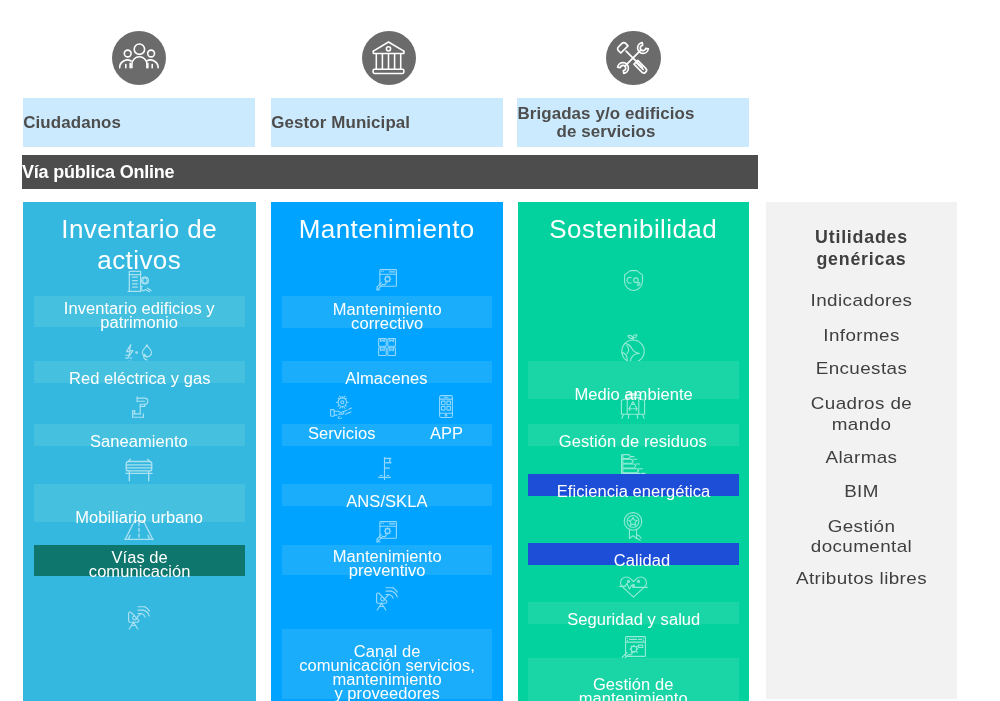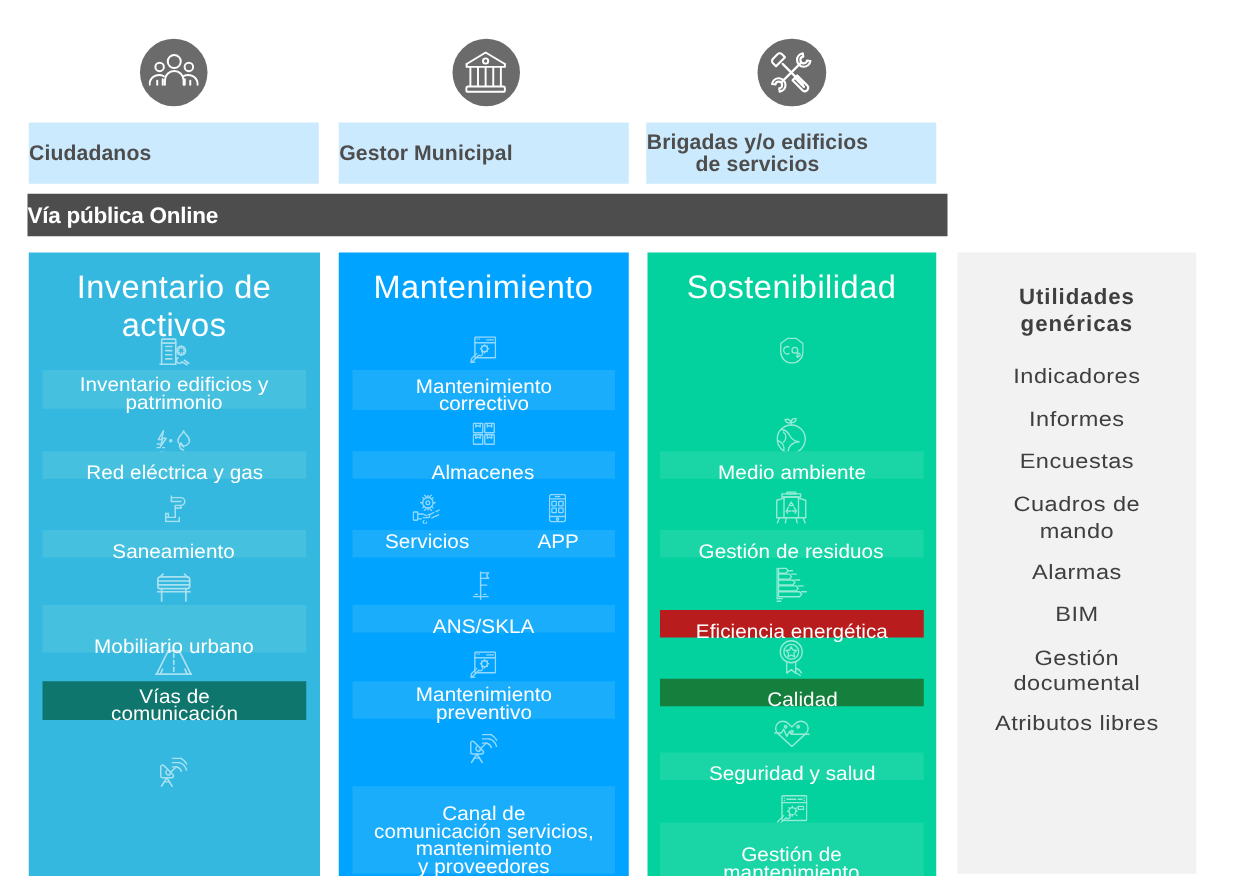--- a/index.html
+++ b/index.html
@@ -334,21 +334,21 @@
             <circle cx="12" cy="17.2" r="11.2"></circle>
             <path d="M3.9 9.4a9.6 9.6 0 0 1 7.1 5.4 9.6 9.6 0 0 0 7 4.6"></path>
             <path d="M9.5 28.1a8.2 8.2 0 0 1 2.6-6.4 8 8 0 0 1 6.1-2.2"></path>
             <path d="M5.7 11.6a5.5 5.5 0 0 1 2 4.1 5.5 5.5 0 0 1-1.9 4.1"></path>
             <path d="M1 18.4a7 7 0 0 1 4.2 3 7 7 0 0 1 1 4.4"></path>
             <path d="M12 6V3.5"></path>
             <path d="M12 3.9C11.1 1.7 9.4 0.9 7 1.8c.9 2.4 2.6 3.2 5 2.1z"></path>
             <path d="M12 3.9c0-2.3 1.4-3.4 3.9-3.2-.2 2.5-1.5 3.5-3.9 3.2z"></path>
           </svg>
         </div>
-        <div class="col-chip" style="top: 159px; height: 22px; background: rgb(26, 214, 167);">
+        <div class="col-chip" style="top: 159px; height: 38px; background: rgb(26, 214, 167);">
           <span class="chip-label">Medio ambiente</span>
         </div>
         <div class="col-icon" style="top: 189.7px; height: 28px;">
           <svg width="26" height="26" viewBox="0 0 26 26" fill="none" stroke="#fff" stroke-width="1.1" stroke-linecap="round" stroke-linejoin="round">
             <path d="M7.2 4.6h11.6v16.6H7.2z"></path>
             <path d="M5.5 2.1h15v2.5h-15z"></path>
             <path d="M9.5 0.6h7v1.5h-7z"></path>
             <path d="M7.2 5.5 1.4 7.2v14h5.8"></path>
             <path d="M18.8 5.5l5.8 1.7v14h-5.8"></path>
             <path d="M13 8.6l1.7 2.9h-3.4z"></path>
@@ -365,33 +365,33 @@
             <path d="M1.8 0.6h6l1.7 2-1.7 2h-6z"></path>
             <path d="M1.8 5.3h8.7l1.7 2-1.7 2H1.8z"></path>
             <path d="M1.8 10h11.4l1.7 2-1.7 2H1.8z"></path>
             <path d="M1.8 14.7h14.1l1.7 2-1.7 2H1.8z"></path>
             <path d="M1.8 19.4h16.8l1.7 2-1.7 2H1.8z"></path>
             <path d="M0.6 0.6v24.3"></path>
             <path d="M9.5 2.6 13 2.6M12.2 5.3 16 5.3M14.9 10h3.8M17.6 14.7h3.8M20.3 19.4h3.8"></path>
             <path d="M0.6 24.9h4.2M0.6 27h3"></path>
           </svg>
         </div>
-        <div class="col-chip" style="top: 286px; height: 22px; background: #b91c1c;">
+        <div class="col-chip" style="top: 272px; height: 22px; background: #1d4ed8;">
           <span class="chip-label">Eficiencia energética</span>
         </div>
         <div class="col-icon" style="top: 310.2px; height: 28px;">
           <svg width="20" height="29" viewBox="0 0 20 29" fill="none" stroke="#fff" stroke-width="1.05" stroke-linecap="round" stroke-linejoin="round">
             <circle cx="10" cy="9.4" r="8.8"></circle>
             <circle cx="10" cy="9.4" r="5.9"></circle>
             <path d="M10 5.4l1.3 2.6 2.9.4-2.1 2 .5 2.9L10 12l-2.6 1.3.5-2.9-2.1-2 2.9-.4z"></path>
             <path d="M6.4 17.2v9.3l3.6-2.8 3.6 2.8v-9.3"></path>
             <path d="M13.6 22.6c1.9.5 3.6 1.9 4.5 3.7M13.6 26.5c1.4.3 2.7 1 3.7 2"></path>
           </svg>
         </div>
-        <div class="col-chip" style="top: 341px; height: 22px; background: #15803d; padding-left: 17px;">
+        <div class="col-chip" style="top: 341px; height: 22px; background: #1d4ed8; padding-left: 17px;">
           <span class="chip-label">Calidad</span>
         </div>
         <div class="col-icon" style="top: 371.3px; height: 28px;">
           <svg width="29" height="22" viewBox="0 0 29 22" fill="none" stroke="#fff" stroke-width="1.1" stroke-linecap="round" stroke-linejoin="round">
             <path d="M14.5 21.2 3.2 10.7a5.7 5.7 0 0 1 0-8.1 6 6 0 0 1 8.2 0l3.1 3 3.1-3a6 6 0 0 1 8.2 0 5.7 5.7 0 0 1 0 8.1z"></path>
             <path d="M0.7 10.4h5.5l1.7-3.1 2.5 5.8 2.2-3.9 1.5 2.2h14.2"></path>
             <circle cx="9.5" cy="5.4" r="1"></circle>
             <circle cx="19.5" cy="5.4" r="1"></circle>
             <circle cx="14.5" cy="9.4" r="1"></circle>
           </svg>

